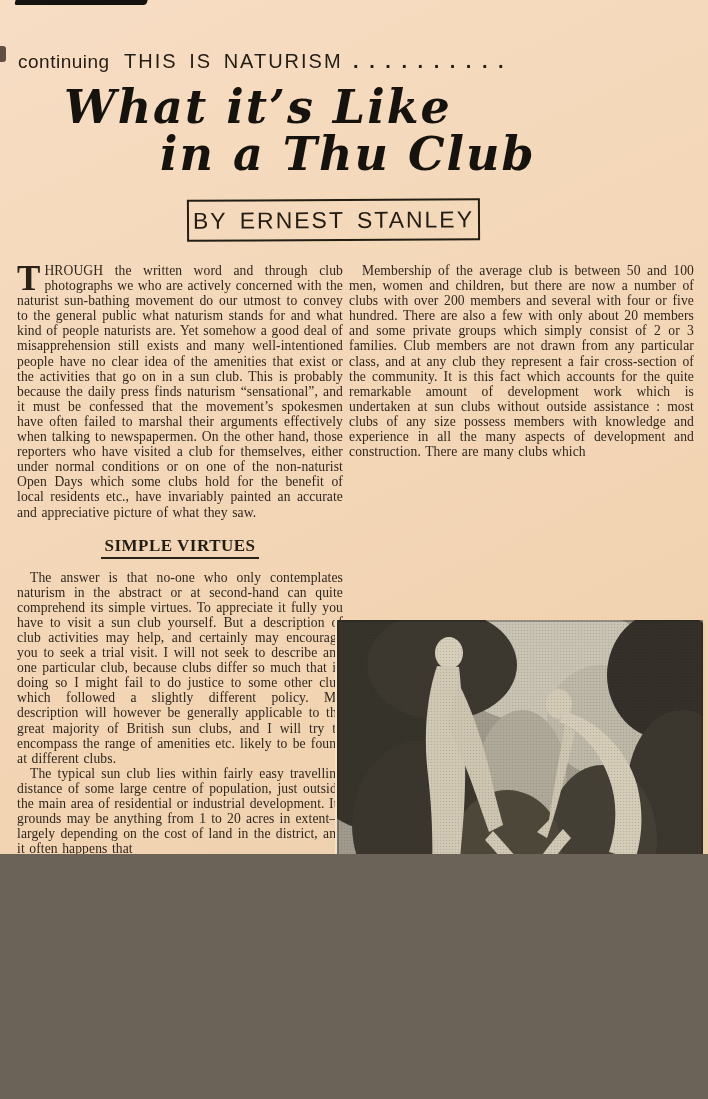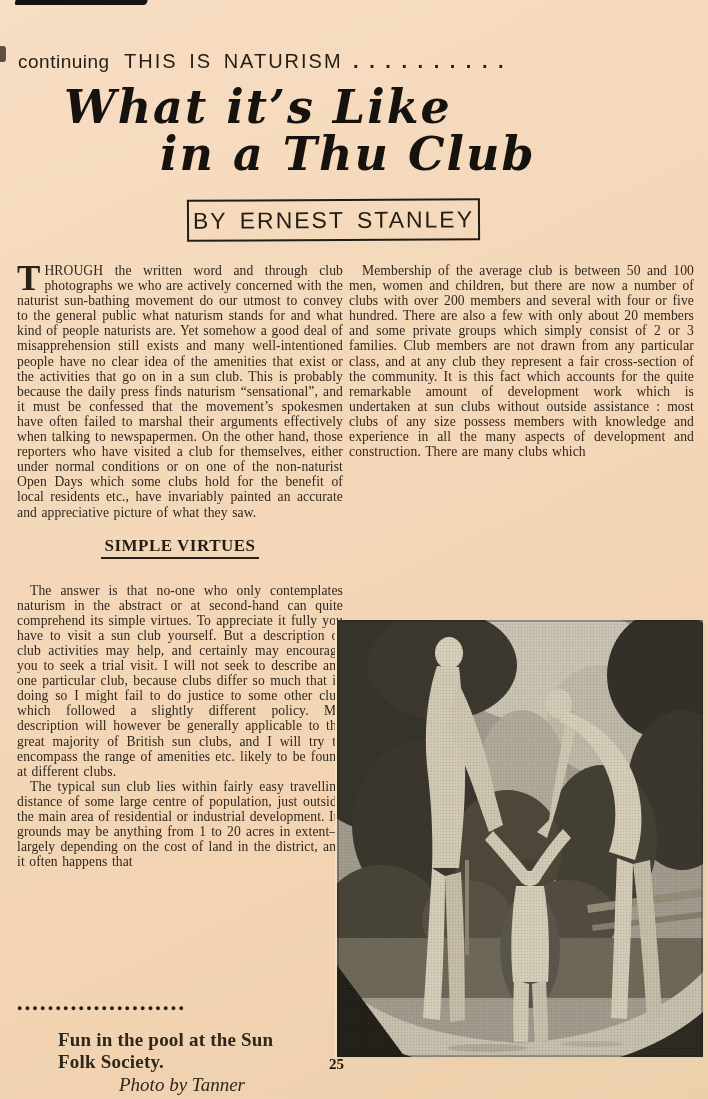--- a/index.html
+++ b/index.html
@@ -1,18 +1,18 @@
 <!DOCTYPE html>
 <html><head>
 <meta charset="utf-8">
 <style>
   * { box-sizing: border-box; }
   html,body { margin:0; padding:0; background:#6b6258; }
   .page {
-    position:relative; width:708px; height:1099px; margin:0 auto;
+    position:relative; width:708px; height:854px; margin:0 auto;
     background: linear-gradient(155deg, #f7ddc4 0%, #f4d8ba 35%, #f2d4b3 70%, #eccfab 100%);
     font-family:"Liberation Serif", serif; color:#2f261d; overflow:hidden;
   }
   
   .scan-mark-top { position:absolute; left:15px; top:0; width:132px; height:5px;
     background:#151310; border-radius:0 0 3px 2px; transform:skewX(-15deg); }
   .scan-mark-left { position:absolute; left:0; top:46px; width:6px; height:16px;
     background:#3a2a20; border-radius:0 3px 3px 0; opacity:.8; }
   
   .kicker { position:absolute; left:18px; top:50px; white-space:nowrap;
@@ -34,21 +34,21 @@
     letter-spacing:2px; word-spacing:4px; color:#241d14; }
   
   .col { position:absolute; top:263px; }
   .col.left  { left:17px;  width:326px; }
   .col.right { left:349px; width:345px; }
   .col p { margin:0; text-align:justify; font-size:13.6px; line-height:15.1px;
     word-spacing:1px; letter-spacing:.1px; }
   .col p.indent { text-indent:13px; }
   .drop-cap { float:left; font-size:35px; line-height:27px; font-weight:bold;
     padding:2px 4px 0 0; color:#2a2118; }
-  .section-heading { display:block; width:fit-content; margin:16px auto 24px;
+  .section-heading { display:block; width:fit-content; margin:16px auto 11px;
     font-size:17px; font-weight:bold; letter-spacing:.5px; color:#241d14;
     border-bottom:2.5px solid #2a2118; padding:0 3px 1px; }
   
   .pool-photo-figure { position:absolute; left:337px; top:620px; width:366px; height:437px;
     margin:0; box-shadow:-2px 0 0 #f3e2c7, 2px 2px 0 #e5cfae; }
   .pool-photo-figure svg { display:block; width:100%; height:100%; }
   
   .dotted-separator { position:absolute; left:17px; top:1003px; width:327px;
     display:flex; justify-content:space-between; font-size:9px; color:#241d14; }
   .photo-caption-block { position:absolute; left:58px; top:1029px; width:252px; font-size:19px; }

